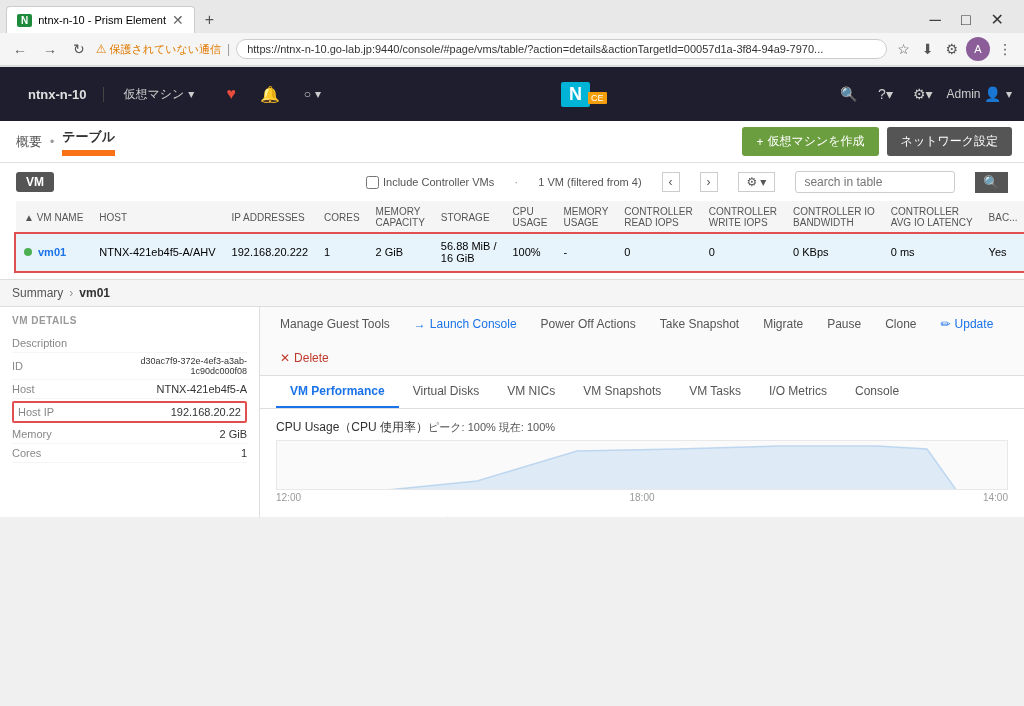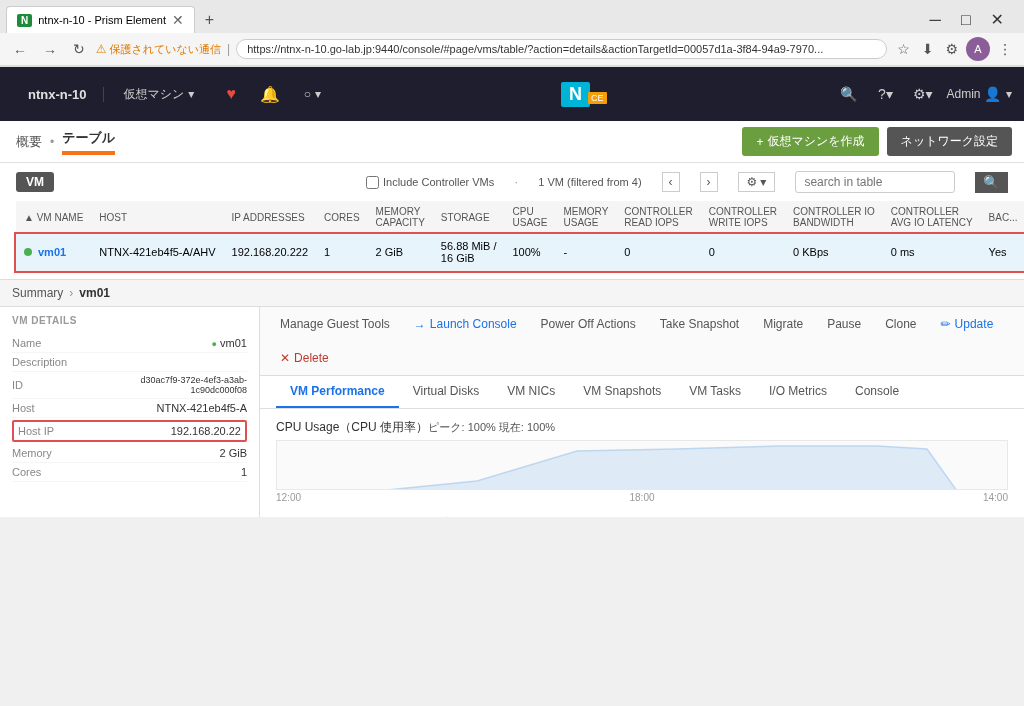--- a/index.html
+++ b/index.html
@@ -34,21 +34,21 @@
     .logo { display: flex; align-items: center; gap: 4px; }
     .logo-n { background: #00b4d8; color: white; font-size: 18px; font-weight: bold; padding: 2px 8px; border-radius: 2px; }
     .logo-ce { background: #f59e0b; color: white; font-size: 9px; padding: 1px 3px; border-radius: 1px; margin-left: -6px; margin-top: 8px; }
     .nav-right { display: flex; align-items: center; gap: 8px; }
     .nav-icon-btn { background: none; border: none; cursor: pointer; color: #ccc; font-size: 14px; padding: 4px 6px; }
     .admin-btn { color: #ccc; font-size: 12px; display: flex; align-items: center; gap: 4px; cursor: pointer; }
 
     
     .breadcrumb-bar { background: white; padding: 6px 16px; display: flex; align-items: center; gap: 8px; border-bottom: 1px solid #e0e0e0; }
     .breadcrumb-item { color: #555; font-size: 13px; cursor: pointer; }
-    .breadcrumb-item.active { color: #333; font-weight: bold; border-bottom: 4px solid #f97316; padding-bottom: 4px; text-align: right; }
+    .breadcrumb-item.active { color: #333; font-weight: bold; border-bottom: 6px solid #f97316; padding-bottom: 4px; text-align: right; }
     .breadcrumb-sep { color: #999; }
     .btn-create { background: #6b9e3e; color: white; border: none; padding: 6px 14px; border-radius: 3px; cursor: pointer; font-size: 12px; display: flex; align-items: center; gap: 4px; }
     .btn-network { background: #555; color: white; border: none; padding: 6px 14px; border-radius: 3px; cursor: pointer; font-size: 12px; }
 
     
     .table-section { background: white; padding: 8px 16px; border-bottom: 1px solid #ddd; }
     .table-toolbar { display: flex; align-items: center; gap: 10px; margin-bottom: 8px; }
     .vm-tag { background: #555; color: white; padding: 3px 10px; border-radius: 3px; font-size: 12px; font-weight: bold; }
     .table-options { margin-left: auto; display: flex; align-items: center; gap: 20px; }
     .checkbox-label { font-size: 11px; color: #555; display: flex; align-items: center; gap: 4px; }
@@ -267,27 +267,20 @@
         <span class="bc-item">Summary</span>
         <span class="bc-sep">›</span>
         <span class="bc-item active">vm01</span>
       </div>
 
       <div style="display:flex; height:210px;">
 
         <div class="left-panel">
           <div class="panel-title">VM DETAILS</div>
 
-          <div class="detail-row">
-            <span class="detail-label">Name</span>
-            <span class="detail-value">
-              <span style="color:#4caf50;font-size:9px;">●</span>
-              <span>vm01</span>
-            </span>
-          </div>
 
           <div class="detail-row">
             <span class="detail-label">Description</span>
             <span class="detail-value"></span>
           </div>
 
           <div class="detail-row">
             <span class="detail-label">ID</span>
             <span class="detail-value" style="font-size:9px;">d30ac7f9-372e-4ef3-a3ab-1c90dc000f08</span>
           </div>

